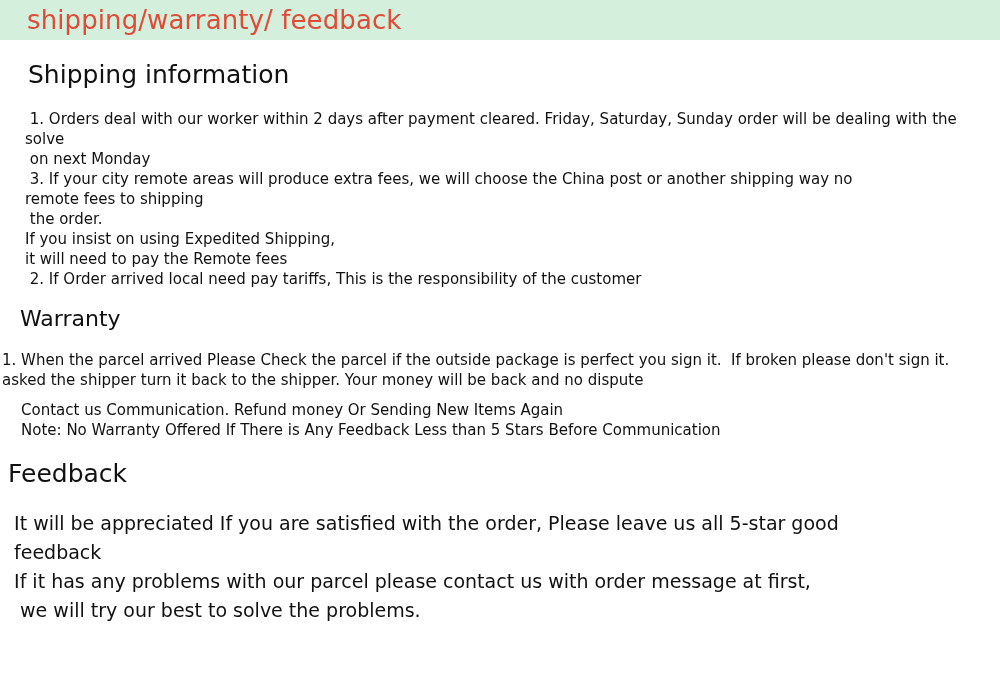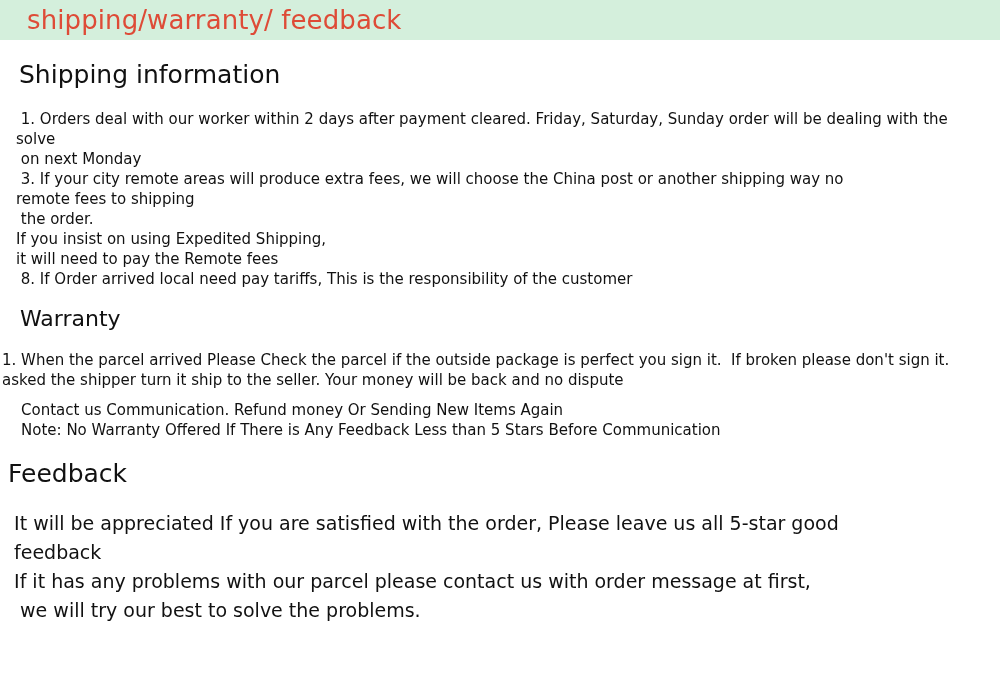--- a/index.html
+++ b/index.html
@@ -58,21 +58,21 @@
   }
 
   .line {
     white-space: pre;
     color: #111111;
   }
 
   
   .sec-shipping {
     margin-top: 1px;
-    padding-left: 16px;
+    padding-left: 25px;
   }
   .sec-shipping .h-big { margin-left: 3px; }
   .shipping-lines {
     margin-top: 7px;
   }
   .shipping-lines .line {
     font-size: 15px;
     line-height: 20px;
     margin-left: 0px;
   }
@@ -114,29 +114,29 @@
     <h2 class="h-big">Shipping information</h2>
     <div class="shipping-lines">
       <div class="line"> 1. Orders deal with our worker within 2 days after payment cleared. Friday, Saturday, Sunday order will be dealing with the</div>
       <div class="line">solve</div>
       <div class="line"> on next Monday</div>
       <div class="line"> 3. If your city remote areas will produce extra fees, we will choose the China post or another shipping way no</div>
       <div class="line">remote fees to shipping</div>
       <div class="line"> the order.</div>
       <div class="line">If you insist on using Expedited Shipping,</div>
       <div class="line">it will need to pay the Remote fees</div>
-      <div class="line"> 8. If Order arrived local need pay tariffs, This is the responsibility of the customer</div>
+      <div class="line"> 2. If Order arrived local need pay tariffs, This is the responsibility of the customer</div>
     </div>
   </section>
 
   <section class="sec-warranty">
     <h2 class="h-mid">Warranty</h2>
     <div class="warranty-lines">
       <div class="line">1. When the parcel arrived Please Check the parcel if the outside package is perfect you sign it.  If broken please don't sign it.</div>
-      <div class="line">asked the shipper turn it ship to the seller. Your money will be back and no dispute</div>
+      <div class="line">asked the shipper turn it back to the shipper. Your money will be back and no dispute</div>
       <div class="warranty-gap"></div>
       <div class="line">    Contact us Communication. Refund money Or Sending New Items Again</div>
       <div class="line">    Note: No Warranty Offered If There is Any Feedback Less than 5 Stars Before Communication</div>
     </div>
   </section>
 
   <section class="sec-feedback">
     <h2 class="h-big">Feedback</h2>
     <div class="feedback-lines">
       <div class="line"> It will be appreciated If you are satisfied with the order, Please leave us all 5-star good</div>

